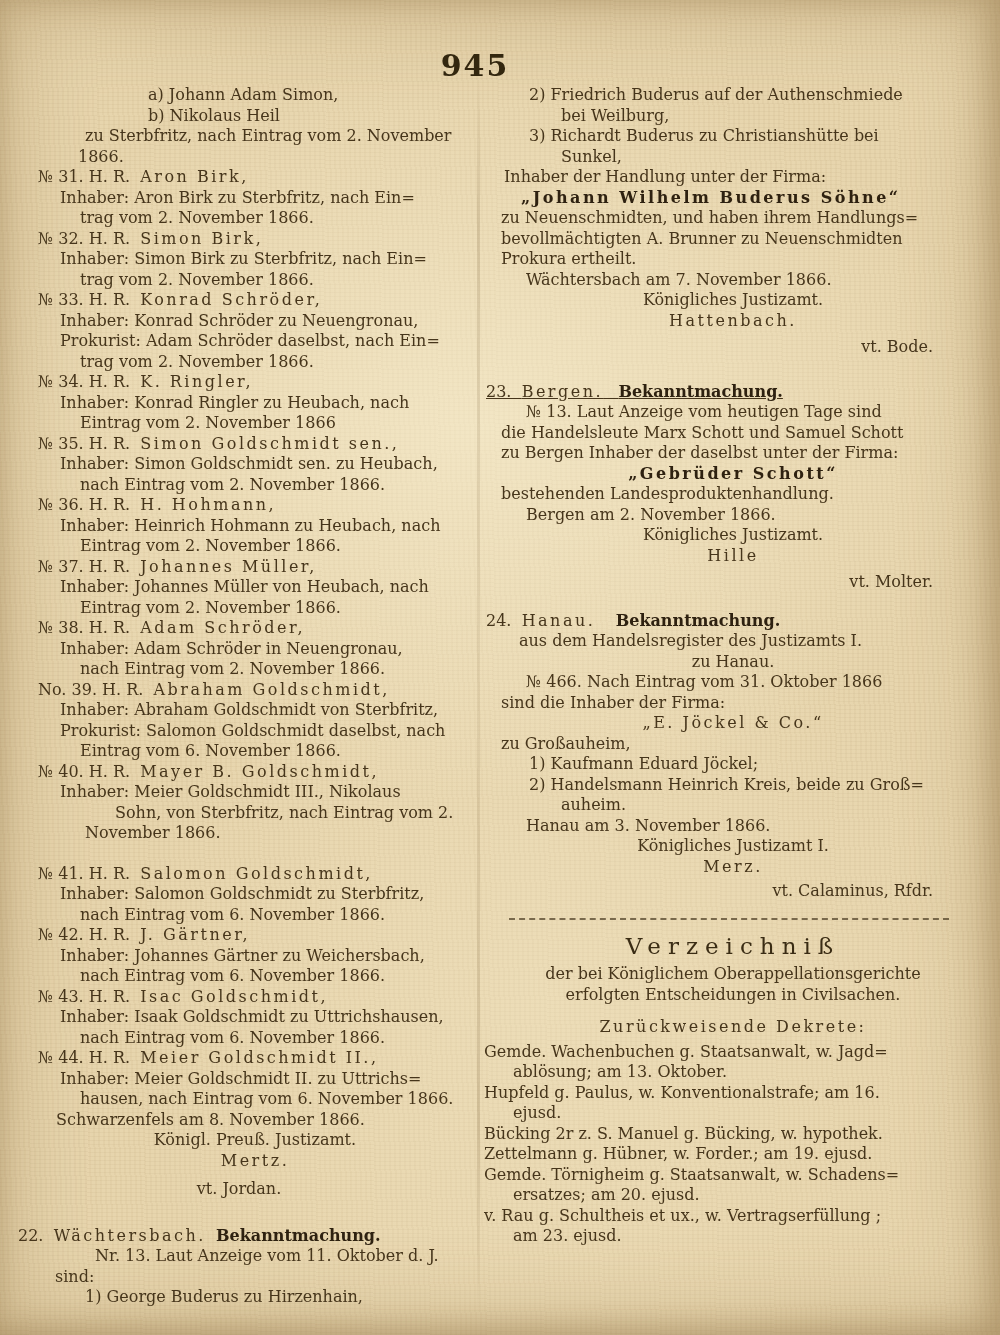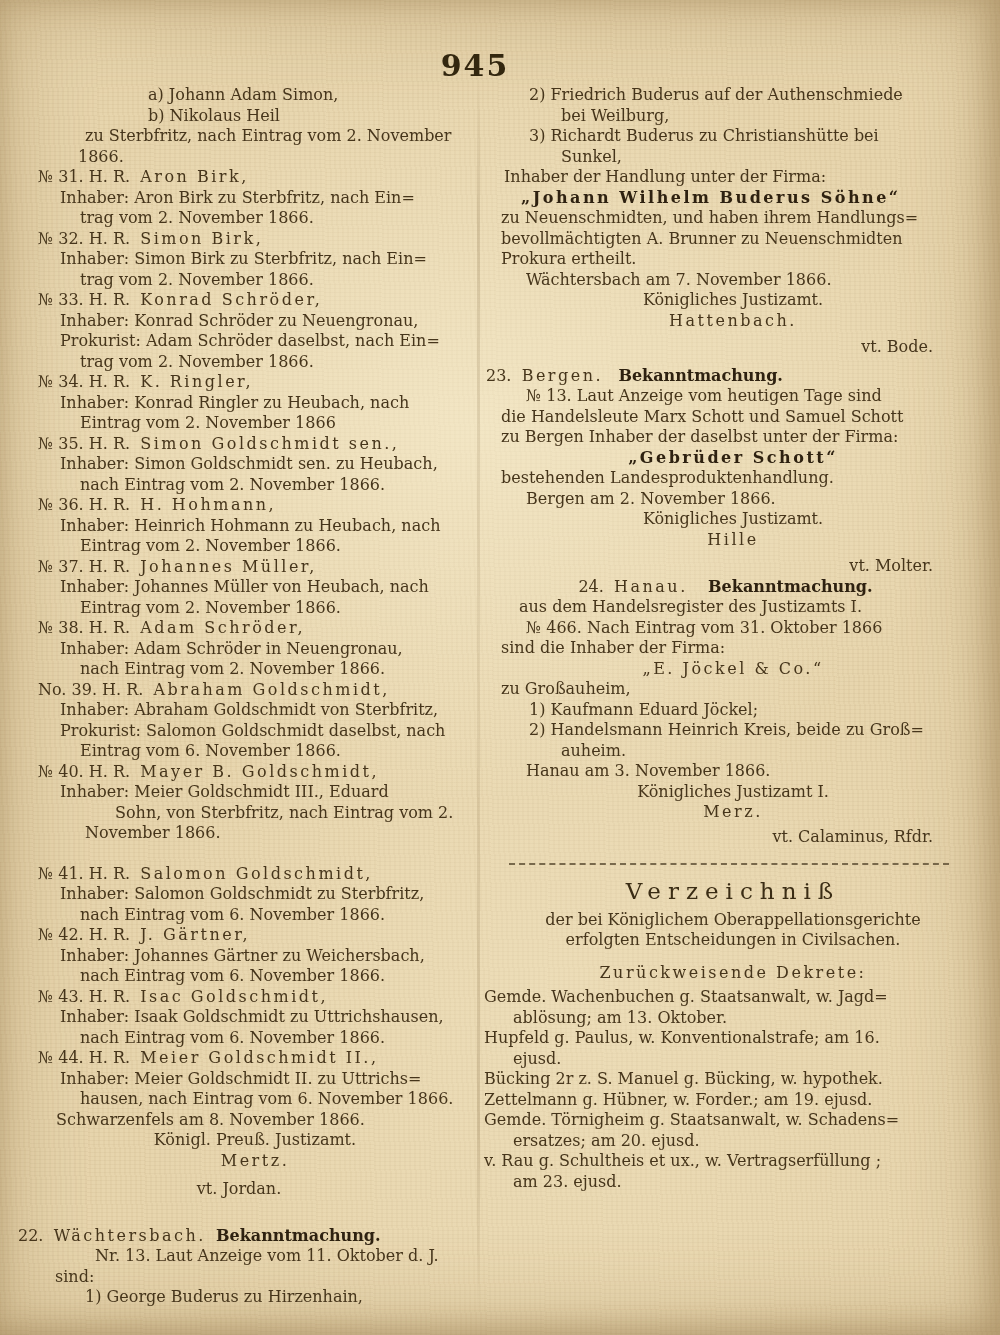--- a/index.html
+++ b/index.html
@@ -79,21 +79,21 @@
         <div class="line" style="margin-left: 30px;"><span>Inhaber: Johannes Müller von Heubach, nach</span></div>
         <div class="line" style="margin-left: 50px;"><span>Eintrag vom 2. November 1866.</span></div>
         <div class="line" style="margin-left: 8px;"><span>№ 38. H. R.  </span><span class="sp">Adam Schröder,</span></div>
         <div class="line" style="margin-left: 30px;"><span>Inhaber: Adam Schröder in Neuengronau,</span></div>
         <div class="line" style="margin-left: 50px;"><span>nach Eintrag vom 2. November 1866.</span></div>
         <div class="line" style="margin-left: 8px;"><span>No. 39. H. R.  </span><span class="sp">Abraham Goldschmidt,</span></div>
         <div class="line" style="margin-left: 30px;"><span>Inhaber: Abraham Goldschmidt von Sterbfritz,</span></div>
         <div class="line" style="margin-left: 30px;"><span>Prokurist: Salomon Goldschmidt daselbst, nach</span></div>
         <div class="line" style="margin-left: 50px;"><span>Eintrag vom 6. November 1866.</span></div>
         <div class="line" style="margin-left: 8px;"><span>№ 40. H. R.  </span><span class="sp">Mayer B. Goldschmidt,</span></div>
-        <div class="line" style="margin-left: 30px;"><span>Inhaber: Meier Goldschmidt III., Eduard</span></div>
+        <div class="line" style="margin-left: 30px;"><span>Inhaber: Meier Goldschmidt III., Nikolaus</span></div>
         <div class="line" style="margin-left: 85px;"><span>Sohn, von Sterbfritz, nach Eintrag vom 2.</span></div>
         <div class="line" style="margin-left: 55px;"><span>November 1866.</span></div>
         <div class="line" style="margin-left: 8px; margin-top: 20px;"><span>№ 41. H. R.  </span><span class="sp">Salomon Goldschmidt,</span></div>
         <div class="line" style="margin-left: 30px;"><span>Inhaber: Salomon Goldschmidt zu Sterbfritz,</span></div>
         <div class="line" style="margin-left: 50px;"><span>nach Eintrag vom 6. November 1866.</span></div>
         <div class="line" style="margin-left: 8px;"><span>№ 42. H. R.  </span><span class="sp">J. Gärtner,</span></div>
         <div class="line" style="margin-left: 30px;"><span>Inhaber: Johannes Gärtner zu Weichersbach,</span></div>
         <div class="line" style="margin-left: 50px;"><span>nach Eintrag vom 6. November 1866.</span></div>
         <div class="line" style="margin-left: 8px;"><span>№ 43. H. R.  </span><span class="sp">Isac Goldschmidt,</span></div>
         <div class="line" style="margin-left: 30px;"><span>Inhaber: Isaak Goldschmidt zu Uttrichshausen,</span></div>
@@ -117,32 +117,33 @@
         <div class="line" style="margin-left: 60px;"><span>Sunkel,</span></div>
         <div class="line" style="margin-left: 3px;"><span>Inhaber der Handlung unter der Firma:</span></div>
         <div class="line" style="margin-left: 20px;"><span class="bsp">„Johann Wilhelm Buderus Söhne“</span></div>
         <div class="line"><span>zu Neuenschmidten, und haben ihrem Handlungs=</span></div>
         <div class="line"><span>bevollmächtigten A. Brunner zu Neuenschmidten</span></div>
         <div class="line"><span>Prokura ertheilt.</span></div>
         <div class="line" style="margin-left: 25px;"><span>Wächtersbach am 7. November 1866.</span></div>
         <div class="line c"><span>Königliches Justizamt.</span></div>
         <div class="line c"><span class="sp">Hattenbach.</span></div>
         <div class="line r" style="margin-top: 6px;"><span>vt. Bode.</span></div>
-        <div class="line" style="margin-left: -15px; margin-top: 8px;"><span>23.  </span><span class="sp">Bergen.</span><span>   </span><span class="b">Bekanntmachung.</span></div>
+        <div class="line" style="margin-left: -15px; margin-top: 24px; text-decoration: underline;"><span>23.  </span><span class="sp">Bergen.</span><span>   </span><span class="b">Bekanntmachung.</span></div>
         <div class="line" style="margin-left: 25px;"><span>№ 13. Laut Anzeige vom heutigen Tage sind</span></div>
         <div class="line"><span>die Handelsleute Marx Schott und Samuel Schott</span></div>
         <div class="line"><span>zu Bergen Inhaber der daselbst unter der Firma:</span></div>
         <div class="line c"><span class="bsp">„Gebrüder Schott“</span></div>
         <div class="line"><span>bestehenden Landesproduktenhandlung.</span></div>
         <div class="line" style="margin-left: 25px;"><span>Bergen am 2. November 1866.</span></div>
         <div class="line c"><span>Königliches Justizamt.</span></div>
         <div class="line c"><span class="sp">Hille</span></div>
         <div class="line r" style="margin-top: 6px;"><span>vt. Molter.</span></div>
-        <div class="line" style="margin-left: -15px;  text-align: center;"><span>24.  </span><span class="sp">Hanau.</span><span>    </span><span class="b">Bekanntmachung.</span></div>
+        <div class="line" style="margin-left: -15px; margin-top: 18px;"><span>24.  </span><span class="sp">Hanau.</span><span>    </span><span class="b">Bekanntmachung.</span></div>
         <div class="line" style="margin-left: 18px;"><span>aus dem Handelsregister des Justizamts I.</span></div>
+        <div class="line c"><span>zu Hanau.</span></div>
         <div class="line" style="margin-left: 25px;"><span>№ 466. Nach Eintrag vom 31. Oktober 1866</span></div>
         <div class="line"><span>sind die Inhaber der Firma:</span></div>
         <div class="line c"><span class="sp">„E. Jöckel &amp; Co.“</span></div>
         <div class="line"><span>zu Großauheim,</span></div>
         <div class="line" style="margin-left: 28px;"><span>1) Kaufmann Eduard Jöckel;</span></div>
         <div class="line" style="margin-left: 28px;"><span>2) Handelsmann Heinrich Kreis, beide zu Groß=</span></div>
         <div class="line" style="margin-left: 60px;"><span>auheim.</span></div>
         <div class="line" style="margin-left: 25px;"><span>Hanau am 3. November 1866.</span></div>
         <div class="line c"><span>Königliches Justizamt I.</span></div>
         <div class="line c"><span class="sp">Merz.</span></div>

